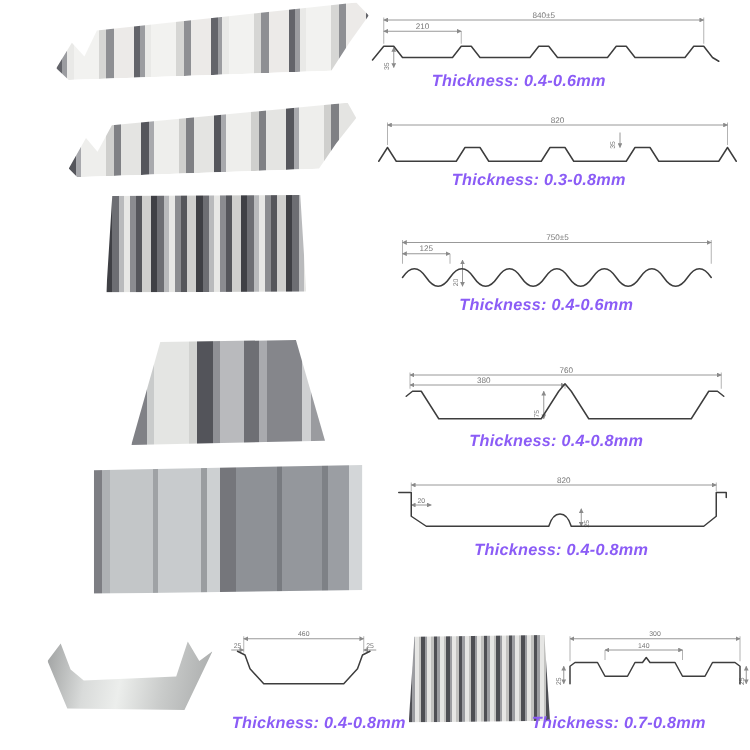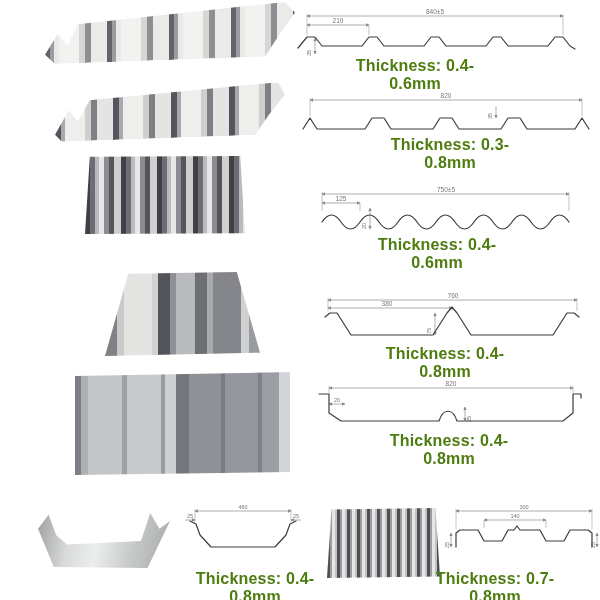--- a/index.html
+++ b/index.html
@@ -1,20 +1,20 @@
 <!DOCTYPE html>
 <html><head>
 <meta charset="utf-8">
 <style>
   html,body{margin:0;padding:0;background:#fff;}
   .canvas{position:relative;width:600px;height:600px;background:#ffffff;overflow:hidden;
           font-family:"Liberation Sans",sans-serif;}
   .abs{position:absolute;}
-  .thick{position:absolute;font-weight:bold;font-size:16px;color:#4d7c0f;text-align:center;
-         letter-spacing:0.2px;}
+  .thick{position:absolute;font-weight:bold;font-size:13px;color:#8b5cf6;text-align:center;
+         letter-spacing:0.2px;font-style:italic;}
   
   .prof{stroke:#3d3d3d;stroke-width:1.2;fill:none;stroke-linejoin:round;stroke-linecap:round;}
   .dim{stroke:#8a8a8a;stroke-width:0.7;fill:none;}
   .ext{stroke:#9a9a9a;stroke-width:0.6;fill:none;}
   .dtx{fill:#787878;font-size:6.5px;text-anchor:middle;font-family:"Liberation Sans",sans-serif;}
   .dtx.sm{font-size:5.5px;}
   
   .photo{position:absolute;}
   .p-trap1{background:repeating-linear-gradient(90deg,#63646a 0 5px,#9b9ca0 5px 9px,#e9e9e7 9px 14px,#f2f2f0 14px 34px,#d6d6d4 34px 40px,#8e8f93 40px 46px,#eceae8 46px 62px);
            clip-path:polygon(0% 82%,5% 45%,9% 66%,13% 28%,96% 0%,100% 20%,94% 58%,88% 100%,4% 100%);
@@ -68,21 +68,21 @@
   <svg class="abs" style="left:300px;top:90px;" width="292" height="48">
     <line class="ext" x1="10" y1="26" x2="10" y2="8"></line>
     <line class="ext" x1="282" y1="26" x2="282" y2="8"></line>
     <line class="dim" x1="10" y1="10" x2="282" y2="10" marker-start="url(#arr)" marker-end="url(#arr)"></line>
     <text class="dtx" x="146" y="8">820</text>
     <line class="dim" x1="196" y1="16" x2="196" y2="28" marker-end="url(#arr)"></line>
     <text class="dtx sm" transform="translate(192,26) rotate(-90)">35</text>
     <path class="prof" d="M3,39 L10,28 L17,39 H65 L72,28 H84 L91,39 H133 L140,28 H152 L159,39 H201 L208,28 H220 L227,39 H275 L282,28 L289,39"></path>
   </svg>
 
-  <div class="thick" style="left:365px;top:136px;width:170px;text-align:center;">Thickness: 0.3-0.8mm</div>
+  <div class="thick" style="left:346px;top:136px;width:170px;text-align:center;">Thickness: 0.3-0.8mm</div>
 
   <div class="photo p-rib abs" style="left:85px;top:156px;width:160px;height:78px;"></div>
 
   <svg class="abs" style="left:318px;top:182px;" width="264" height="52">
     <line class="ext" x1="4" y1="29" x2="4" y2="10"></line>
     <line class="ext" x1="251" y1="29" x2="251" y2="10"></line>
     <line class="dim" x1="4" y1="12" x2="251" y2="12" marker-start="url(#arr)" marker-end="url(#arr)"></line>
     <text class="dtx" x="128" y="10">750±5</text>
     <line class="ext" x1="42" y1="21" x2="42" y2="29"></line>
     <line class="dim" x1="4" y1="21" x2="42" y2="21" marker-start="url(#arr)" marker-end="url(#arr)"></line>

